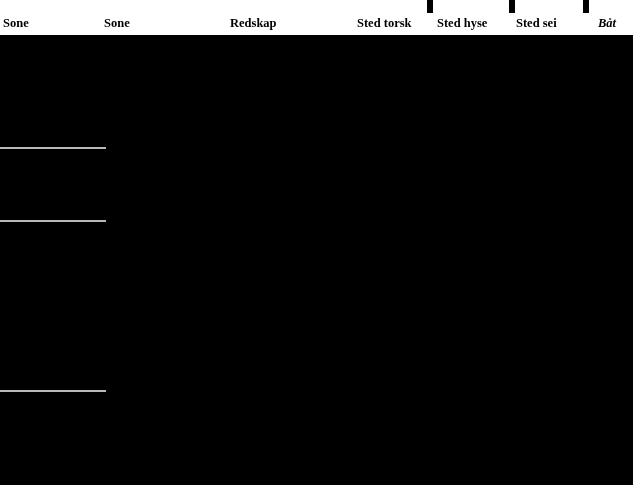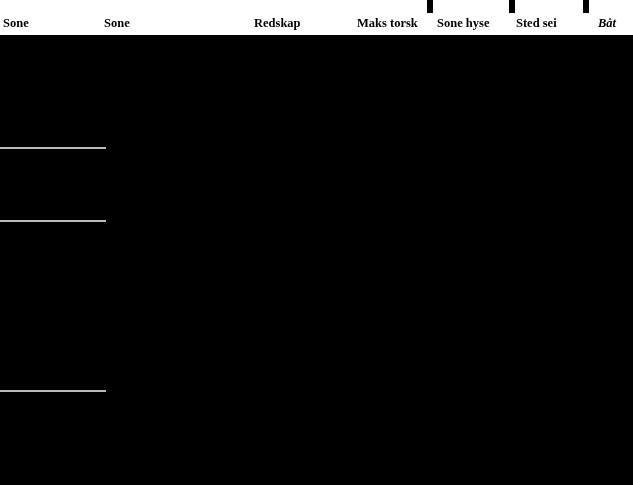--- a/index.html
+++ b/index.html
@@ -49,21 +49,21 @@
   .header-band .col {
     position: absolute;
     top: 3px;
     font-size: 12.5px;
     font-weight: bold;
     color: #000000;
     white-space: nowrap;
   }
   .col-sone    { left: 3px; }
   .col-sted    { left: 104px; }
-  .col-redskap { left: 230px; margin-left: 24px; }
+  .col-redskap { left: 230px; }
   .col-torsk   { left: 357px; }
   .col-hyse    { left: 437px; }
   .col-sei     { left: 516px; }
   .col-bat     { left: 598px; font-style: italic; }
   
   .header-rule {
     position: absolute;
     left: 0;
     top: 35px;
     width: 633px;
@@ -99,22 +99,22 @@
   <div class="top-strip">
     <div class="gap gap-a"></div>
     <div class="gap gap-b"></div>
     <div class="gap gap-c"></div>
   </div>
 
   <div class="header-band">
     <div class="col col-sone">Sone</div>
     <div class="col col-sted">Sone</div>
     <div class="col col-redskap">Redskap</div>
-    <div class="col col-torsk">Maks torsk</div>
-    <div class="col col-hyse">Sone hyse</div>
+    <div class="col col-torsk">Sted torsk</div>
+    <div class="col col-hyse">Sted hyse</div>
     <div class="col col-sei">Sted sei</div>
     <div class="col col-bat">Båt</div>
   </div>
 
   <div class="header-rule"></div>
 
   <div class="body-area">
     <div class="sep sep-1"></div>
     <div class="sep sep-2"></div>
     <div class="sep sep-3"></div>

